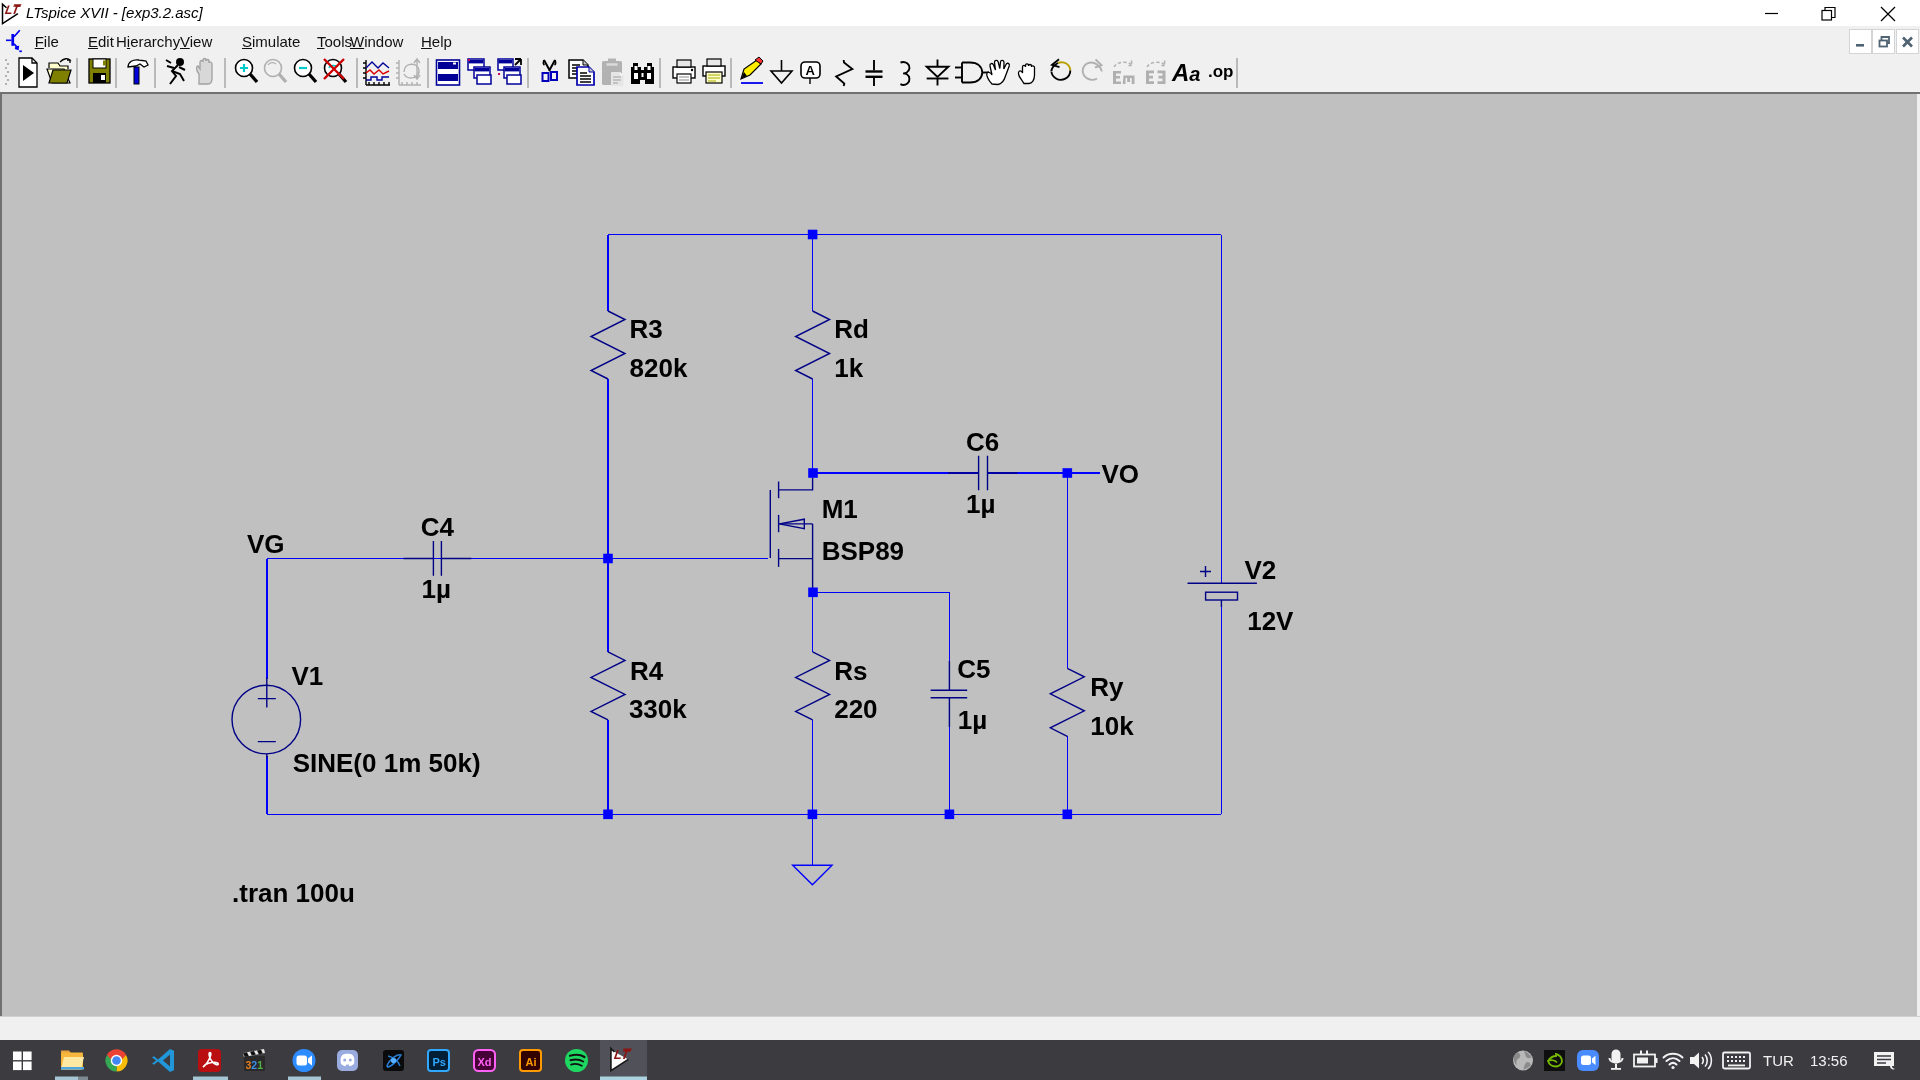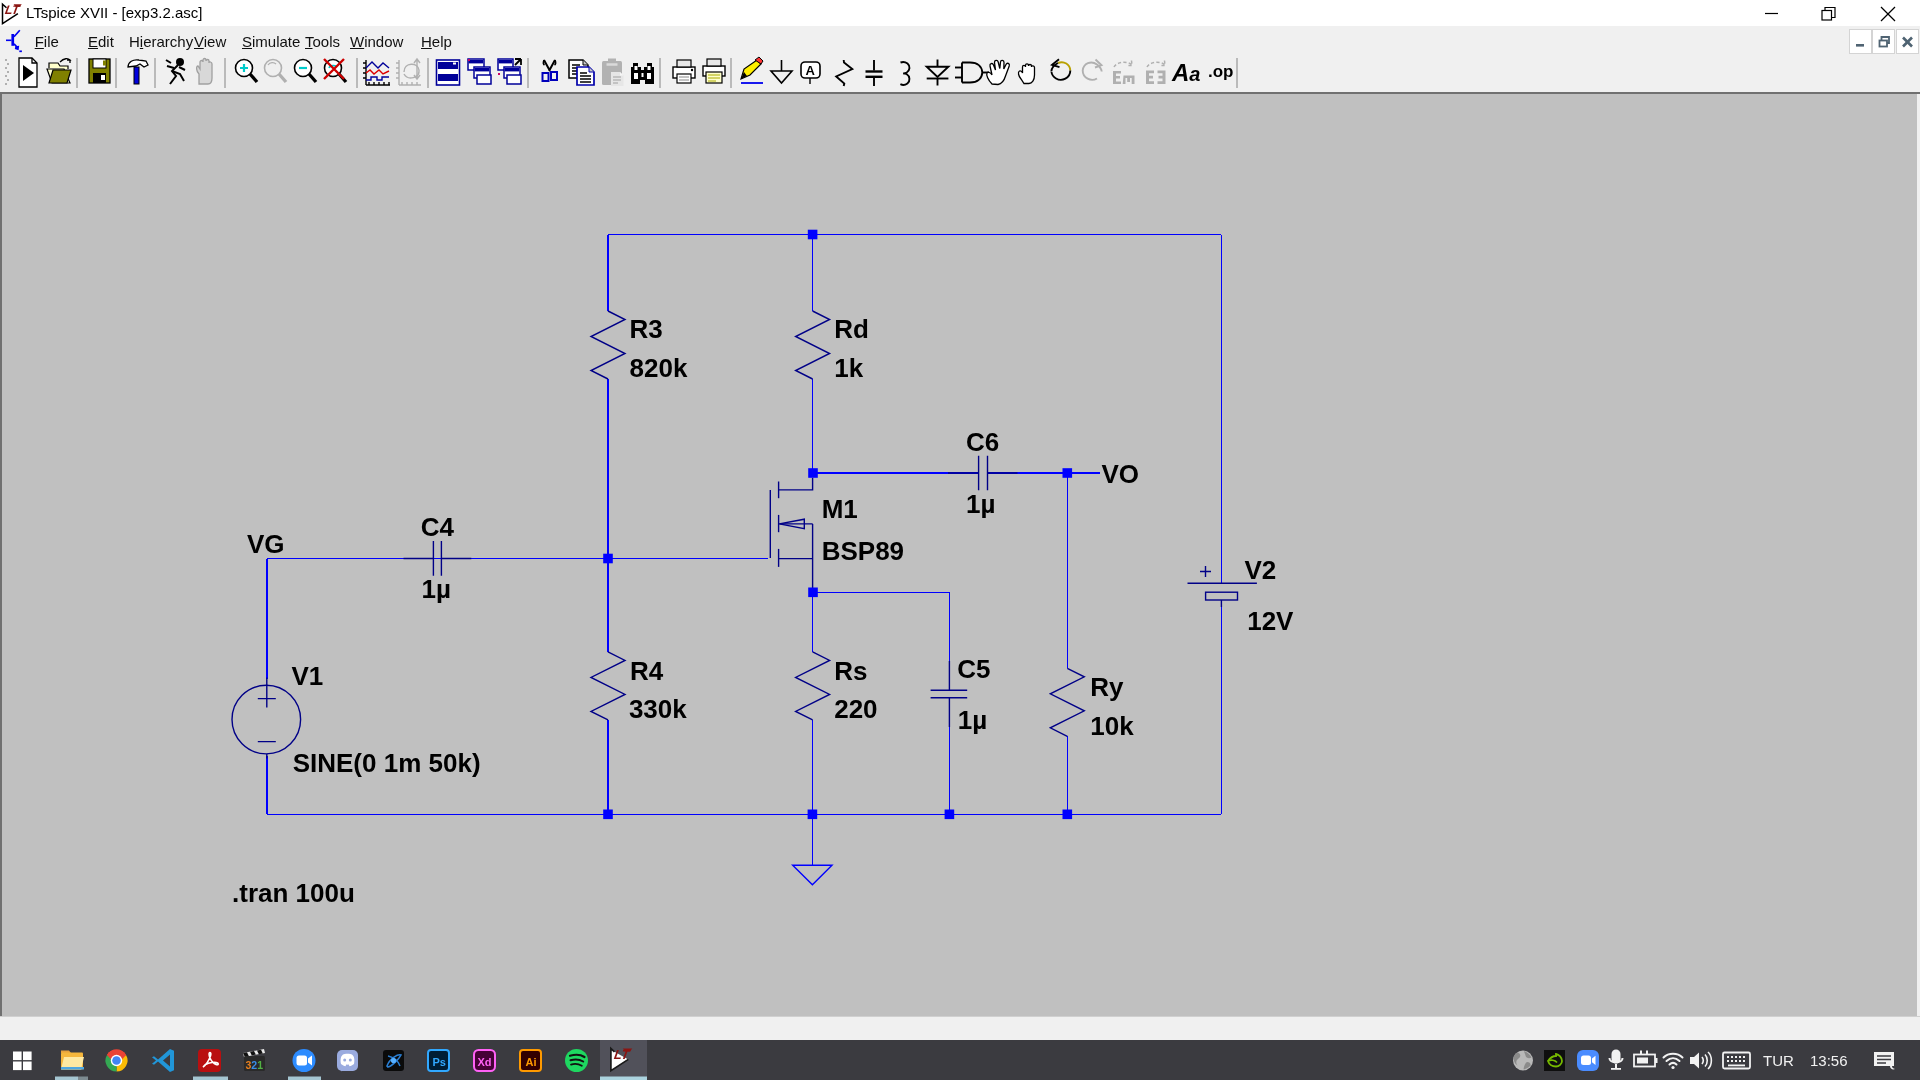--- a/index.html
+++ b/index.html
@@ -1,18 +1,18 @@
 <!DOCTYPE html>
 <html><head>
 <meta charset="utf-8">
 <style>
   html,body{margin:0;padding:0;width:1920px;height:1080px;overflow:hidden;background:#c0c0c0;font-family:"Liberation Sans",sans-serif;}
   .abs{position:absolute;}
   #titlebar{left:0;top:0;width:1920px;height:26px;background:#ffffff;}
-  #titletext{left:26px;top:3.5px;font-size:15px;color:#000;}
+  #titletext{left:26px;top:3.5px;font-size:15px;color:#000;font-style:italic;}
   #menubar{left:0;top:26px;width:1920px;height:28px;background:#f0f0f0;}
   .mi{position:absolute;top:32.5px;font-size:15px;color:#101010;text-align:center;}
   #toolbar{left:0;top:54px;width:1920px;height:38px;background:#f0f0f0;}
   #mdiborder-top{left:0;top:92px;width:1920px;height:2px;background:#707070;}
   #mdiborder-left{left:0;top:94px;width:2px;height:922px;background:#707070;}
   #canvas{left:2px;top:94px;width:1915px;height:922px;background:#c0c0c0;}
   #rightframe{left:1917px;top:94px;width:3px;height:922px;background:#f0f0f0;}
   #statusbar{left:0;top:1016px;width:1920px;height:24px;background:#f0f0f0;border-top:1px solid #d0d0d0;box-sizing:border-box;}
   #circuit{left:0;top:0;width:1920px;height:1080px;pointer-events:none;}
   svg text{font-family:"Liberation Sans",sans-serif;}
@@ -42,24 +42,24 @@
     <line x1="6" y1="14.3" x2="11.5" y2="14.3" stroke-width="1.6"></line>
     <rect x="11.4" y="8" width="2.7" height="11.8" fill="#0000f0" stroke="none"></rect>
     <line x1="14" y1="10.8" x2="19.8" y2="4.2" stroke-width="1.7"></line>
     <line x1="14" y1="17.8" x2="17" y2="21" stroke-width="1.7"></line>
     <polygon points="15.3,20.3 19.2,19.8 18.6,24.2 14.8,23" fill="#0000f0" stroke="none"></polygon>
     <line x1="19.3" y1="25.3" x2="21.9" y2="25.3" stroke-width="1.7"></line>
   </g>
 </svg>
 <div class="mi" style="left:34.7px"><u>F</u>ile</div>
 <div class="mi" style="left:88px"><u>E</u>dit</div>
-<div class="mi" style="left:129px">H<u>i</u>erarchy</div>
-<div class="mi" style="left:194px"><u>V</u>iew</div>
+<div class="mi" style="left:116px">H<u>i</u>erarchy</div>
+<div class="mi" style="left:180px"><u>V</u>iew</div>
 <div class="mi" style="left:242px"><u>S</u>imulate</div>
-<div class="mi" style="left:305px"><u>T</u>ools</div>
+<div class="mi" style="left:317px"><u>T</u>ools</div>
 <div class="mi" style="left:350px"><u>W</u>indow</div>
 <div class="mi" style="left:421px"><u>H</u>elp</div>
 
 <svg class="abs" style="left:1840px;top:26px" width="80" height="28" viewBox="0 0 80 28">
   <g fill="#ffffff" stroke="#d4d4d4" stroke-width="1">
     <rect x="9.5" y="3.5" width="22" height="24"></rect>
     <rect x="32.5" y="3.5" width="22" height="24"></rect>
     <rect x="56.5" y="3.5" width="22" height="24"></rect>
   </g>
   <rect x="16" y="18" width="8" height="2.6" fill="#4f6372"></rect>

